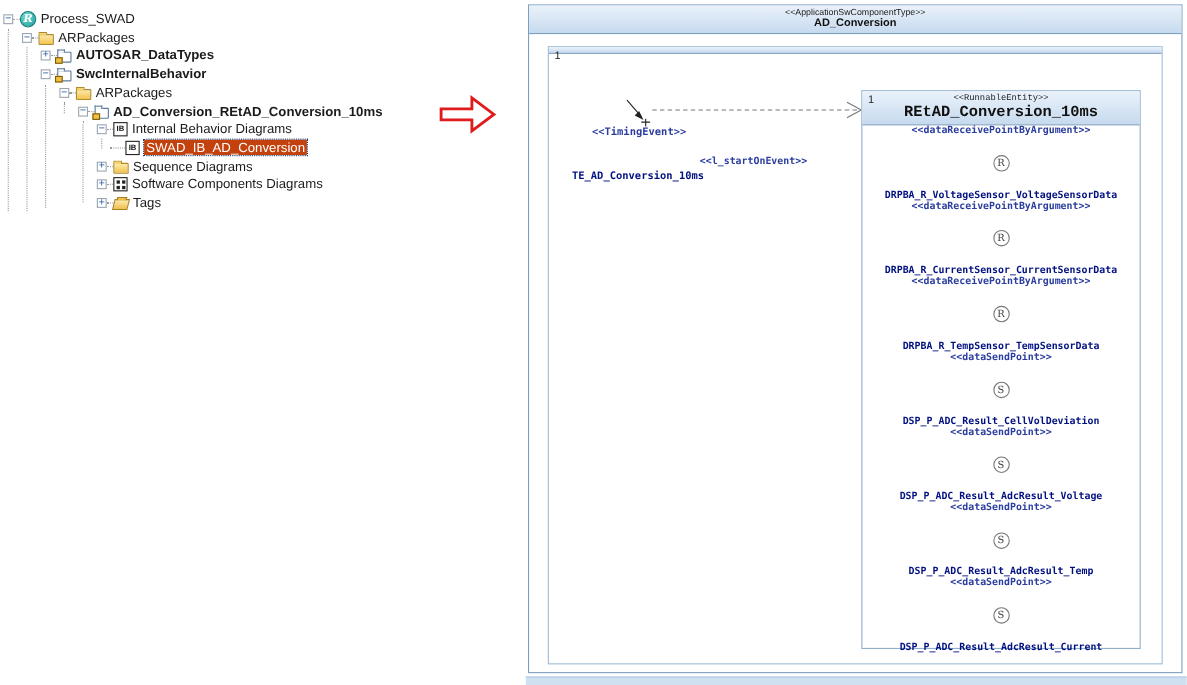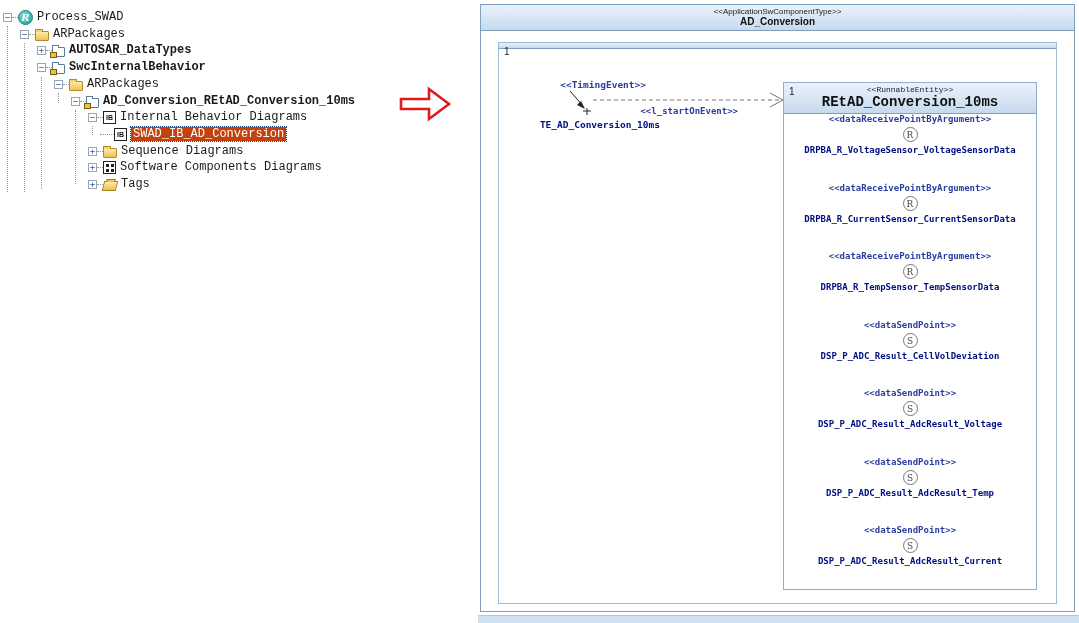--- a/index.html
+++ b/index.html
@@ -1,21 +1,21 @@
 <!DOCTYPE html>
 <html><head>
 <meta charset="utf-8">
 <style>
   html,body{margin:0;padding:0;background:#fff;}
   #canvas{position:relative;width:1079px;height:623px;background:#fff;overflow:hidden;
           font-family:"Liberation Sans","DejaVu Sans",sans-serif;}
 
   
   .tree-row{position:absolute;display:flex;align-items:center;height:16px;font-size:12px;color:#1a1a1a;white-space:nowrap;}
-  .tree-row .lbl{margin-left:4px;font-family:Liberation Mono, monospace;}
+  .tree-row .lbl{margin-left:4px;}
   .tree-row.bold .lbl{font-weight:bold;}
   .expander{width:9px;height:9px;background:#fff;border:1px solid #9aa5b1;box-sizing:border-box;
             font-size:9px;line-height:6px;text-align:center;color:#2b5fa8;flex:0 0 9px;font-family:"DejaVu Sans Mono",monospace;}
   .stub{width:6px;border-top:1px dotted #999;height:0;flex:0 0 6px;}
   .stub.long{width:14px;flex-basis:14px;}
   .vline{position:absolute;width:0;border-left:1px dotted #999;}
 
   .icon-logo{width:15px;height:15px;border-radius:50%;background:radial-gradient(circle at 35% 30%,#6fd8d2,#21a09a);
              border:1px solid #177a7d;color:#fff;font:italic bold 10px/13px "DejaVu Serif",serif;text-align:center;flex:0 0 15px;box-sizing:border-box;}
   .icon-folder{width:14px;height:10px;background:linear-gradient(#fdeaa9,#f2c24f);border:1px solid #b08a2e;border-radius:1px;position:relative;margin-top:3px;flex:0 0 14px;box-sizing:border-box;}
@@ -44,27 +44,27 @@
   .hdr-idx{position:absolute;left:5px;top:3px;font-size:10px;color:#222;}
   .mono{font-family:Liberation Mono, monospace;}
 
   #component-box{left:480px;top:4px;width:595px;height:608px;}
   #behavior-box{left:498px;top:42px;width:559px;height:562px;border-color:#9dbcd8;}
   #runnable-box{left:783px;top:82px;width:254px;height:508px;border-color:#8fb0cc;}
   #runnable-box .box-hdr .hdr-st{font-size:8px;}
   #runnable-box .box-hdr .hdr-nm{font-size:14px;}
 
   .re-body{display:flex;flex-direction:column;height:480px;}
-  .re-entry{flex:1;display:flex;flex-direction:column;align-items:center;justify-content:flex-start;gap:3px;}
+  .re-entry{flex:1;display:flex;flex-direction:column;align-items:center;justify-content:space-between;gap:3px;}
   .pt-st{font:bold 9px "DejaVu Sans Mono",monospace;color:#2b3d9e;}
   .pt-ic{width:15px;height:15px;border-radius:50%;border:1px solid #777;color:#444;background:#fff;
          font:9px/14px "DejaVu Serif",serif;text-align:center;box-sizing:border-box;}
   .pt-nm{font:bold 9px "DejaVu Sans Mono",monospace;color:#001080;}
 
-  .dg-label{position:absolute;text-align:right;}
+  .dg-label{position:absolute;text-align:center;margin-top:36px;}
   #timing-stereo{left:516px;top:79px;width:130px;font:bold 9.5px "DejaVu Sans Mono",monospace;color:#2b3d9e;}
   #timing-name{left:500px;top:119px;width:160px;font:bold 9.5px "DejaVu Sans Mono",monospace;color:#001080;}
   #soe-label{left:632px;top:106px;width:106px;font:bold 9px "DejaVu Sans Mono",monospace;color:#2b3d9e;}
   #connector-svg{position:absolute;left:500px;top:76px;width:300px;height:56px;}
 
   #footer-strip{position:absolute;left:478px;top:615px;width:601px;height:8px;background:#cfe0f1;border-top:1px solid #aec8e0;}
 </style>
 </head>
 <body>
 

